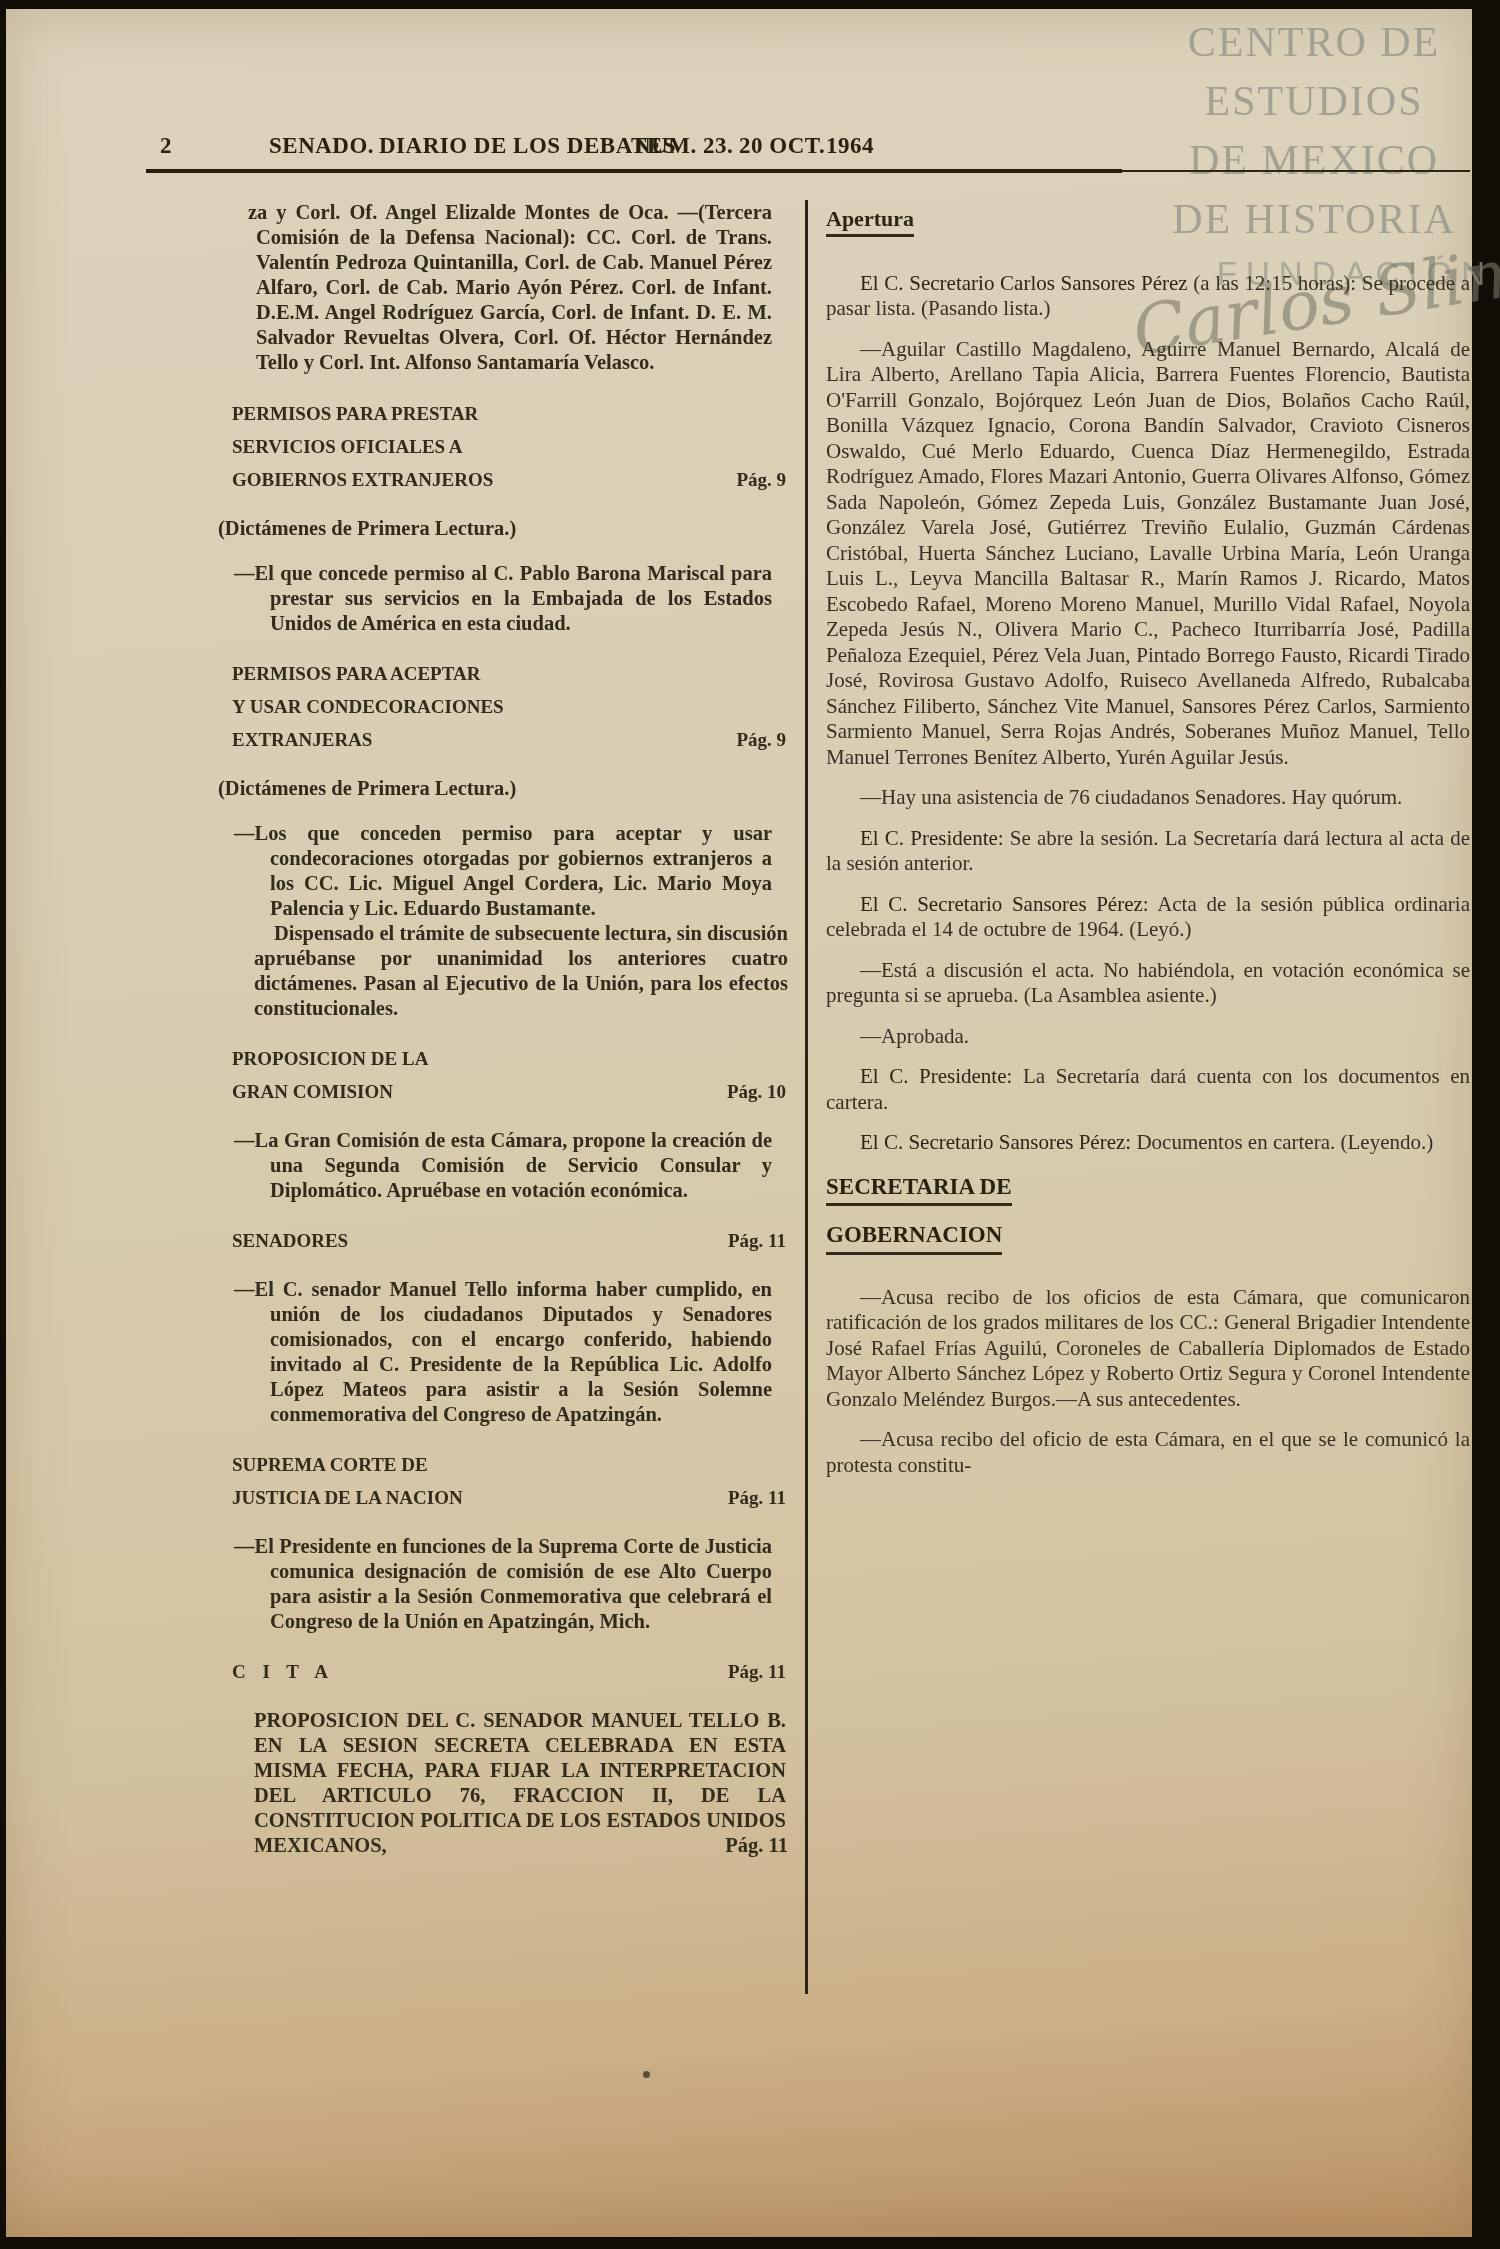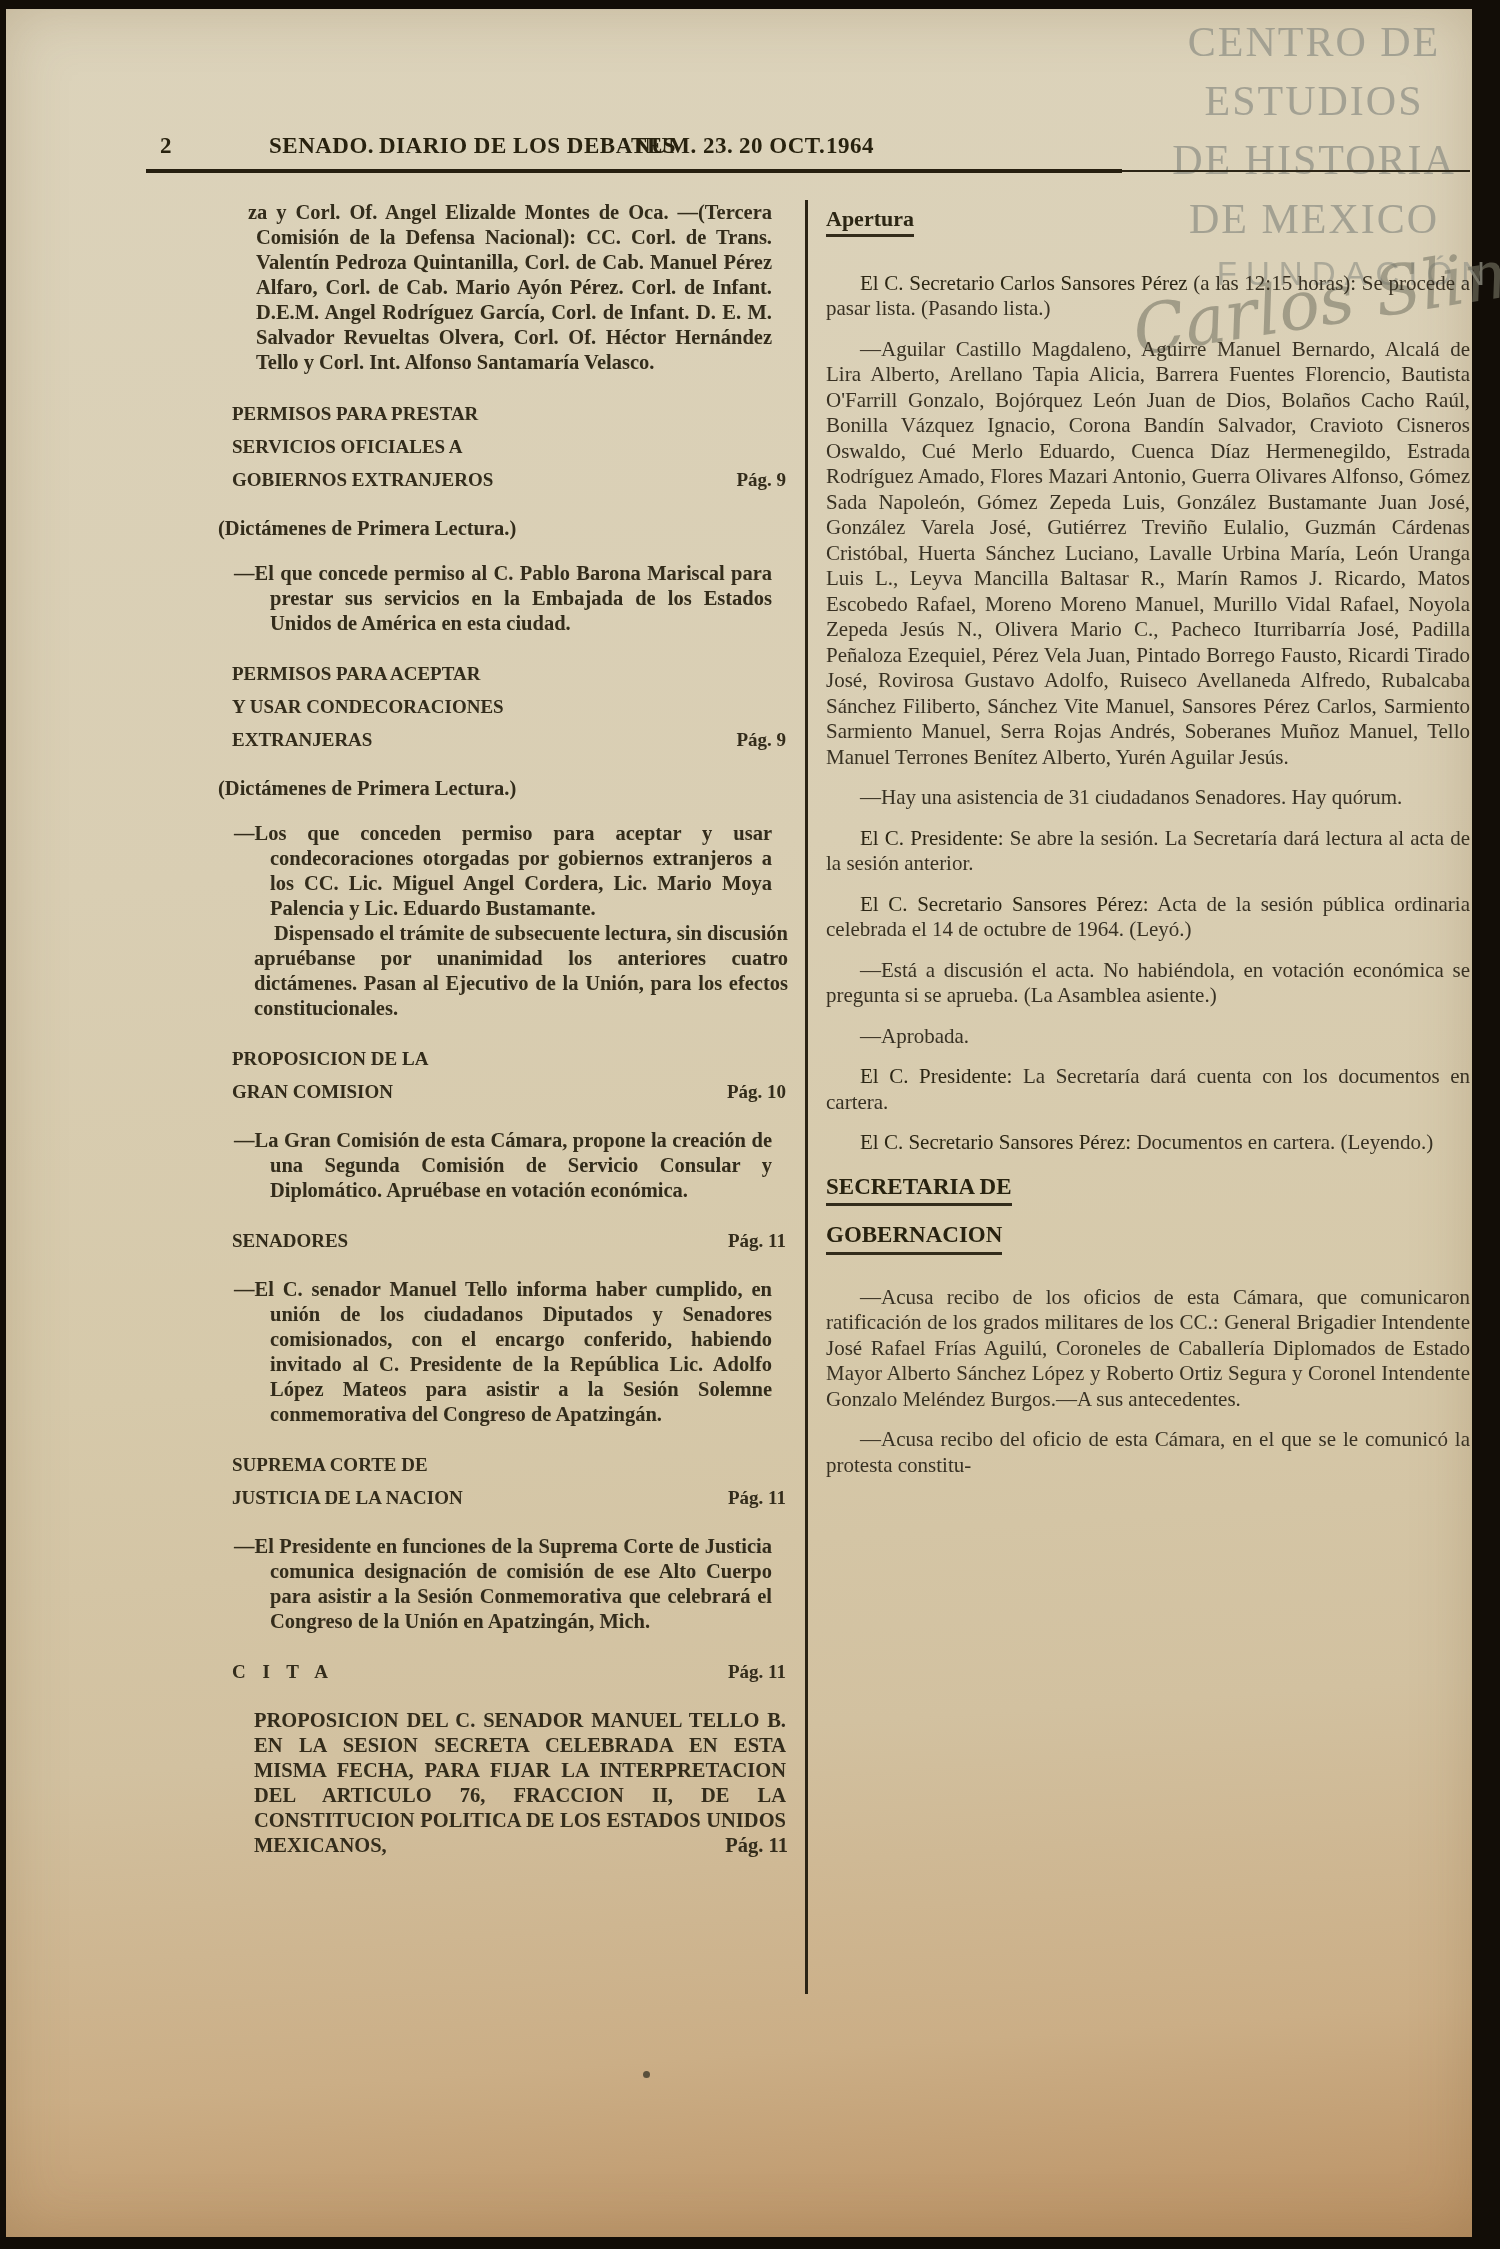--- a/index.html
+++ b/index.html
@@ -52,22 +52,22 @@
 </style>
 </head>
 <body>
 
 <div class="page">
   <div class="paper">
 
     <div class="wm">
       <div>CENTRO DE</div>
       <div>ESTUDIOS</div>
+      <div>DE MEXICO</div>
       <div>DE HISTORIA</div>
-      <div>DE MEXICO</div>
     </div>
     <div class="wm-found">FUNDACIÓN</div>
     <div class="sig">Carlos Slim</div>
 
     <div class="hd" style="left:154px;">2</div>
     <div class="hd" style="left:263px;">SENADO.</div>
     <div class="hd" style="left:373px;">DIARIO DE LOS DEBATES</div>
     <div class="hd" style="left:628px;text-align:right;">NUM. 23.</div>
     <div class="hd" style="left:733px;">20 OCT.</div>
     <div class="hd" style="left:820px;">1964</div>
@@ -131,21 +131,21 @@
     <div class="col-right">
 
       <div>
         <span class="apertura">Apertura</span>
       </div>
 
       <p class="rp"><span class="b">El C. Secretario Carlos Sansores Pérez</span><span> (a las 12:15 horas): Se procede a pasar lista. (Pasando lista.)</span></p>
 
       <p class="rp">—Aguilar Castillo Magdaleno, Aguirre Manuel Bernardo, Alcalá de Lira Alberto, Arellano Tapia Alicia, Barrera Fuentes Florencio, Bautista O'Farrill Gonzalo, Bojórquez León Juan de Dios, Bolaños Cacho Raúl, Bonilla Vázquez Ignacio, Corona Bandín Salvador, Cravioto Cisneros Oswaldo, Cué Merlo Eduardo, Cuenca Díaz Hermenegildo, Estrada Rodríguez Amado, Flores Mazari Antonio, Guerra Olivares Alfonso, Gómez Sada Napoleón, Gómez Zepeda Luis, González Bustamante Juan José, González Varela José, Gutiérrez Treviño Eulalio, Guzmán Cárdenas Cristóbal, Huerta Sánchez Luciano, Lavalle Urbina María, León Uranga Luis L., Leyva Mancilla Baltasar R., Marín Ramos J. Ricardo, Matos Escobedo Rafael, Moreno Moreno Manuel, Murillo Vidal Rafael, Noyola Zepeda Jesús N., Olivera Mario C., Pacheco Iturribarría José, Padilla Peñaloza Ezequiel, Pérez Vela Juan, Pintado Borrego Fausto, Ricardi Tirado José, Rovirosa Gustavo Adolfo, Ruiseco Avellaneda Alfredo, Rubalcaba Sánchez Filiberto, Sánchez Vite Manuel, Sansores Pérez Carlos, Sarmiento Sarmiento Manuel, Serra Rojas Andrés, Soberanes Muñoz Manuel, Tello Manuel Terrones Benítez Alberto, Yurén Aguilar Jesús.</p>
 
-      <p class="rp">—Hay una asistencia de 31 ciudadanos Senadores. Hay quórum.</p>
+      <p class="rp">—Hay una asistencia de 76 ciudadanos Senadores. Hay quórum.</p>
 
       <p class="rp"><span class="b">El C. Presidente:</span><span> Se abre la sesión. La Secretaría dará lectura al acta de la sesión anterior.</span></p>
 
       <p class="rp"><span class="b">El C. Secretario Sansores Pérez:</span><span> Acta de la sesión pública ordinaria celebrada el 14 de octubre de 1964. (Leyó.)</span></p>
 
       <p class="rp">—Está a discusión el acta. No habiéndola, en votación económica se pregunta si se aprueba. (La Asamblea asiente.)</p>
 
       <p class="rp">—Aprobada.</p>
 
       <p class="rp"><span class="b">El C. Presidente:</span><span> La Secretaría dará cuenta con los documentos en cartera.</span></p>

